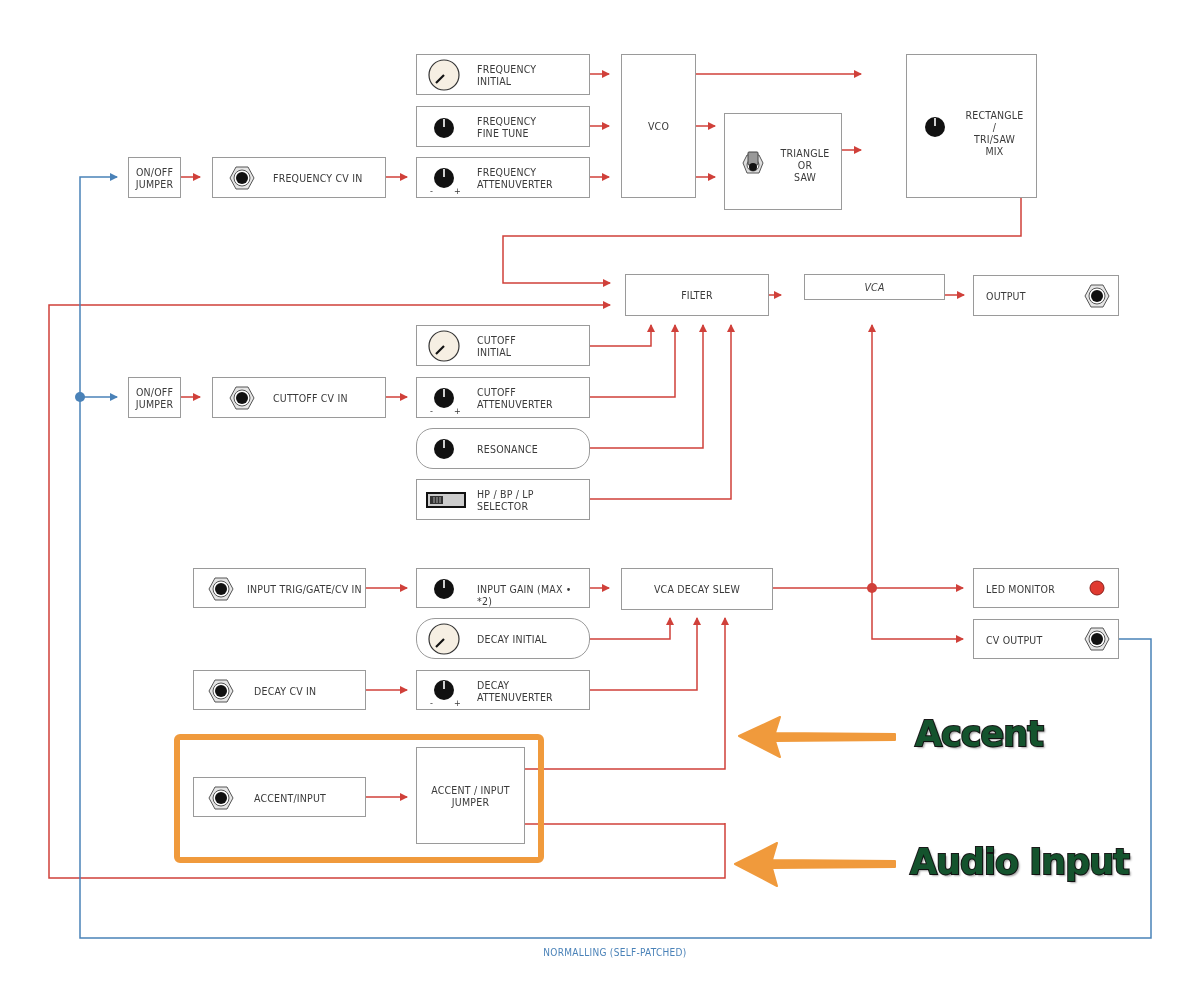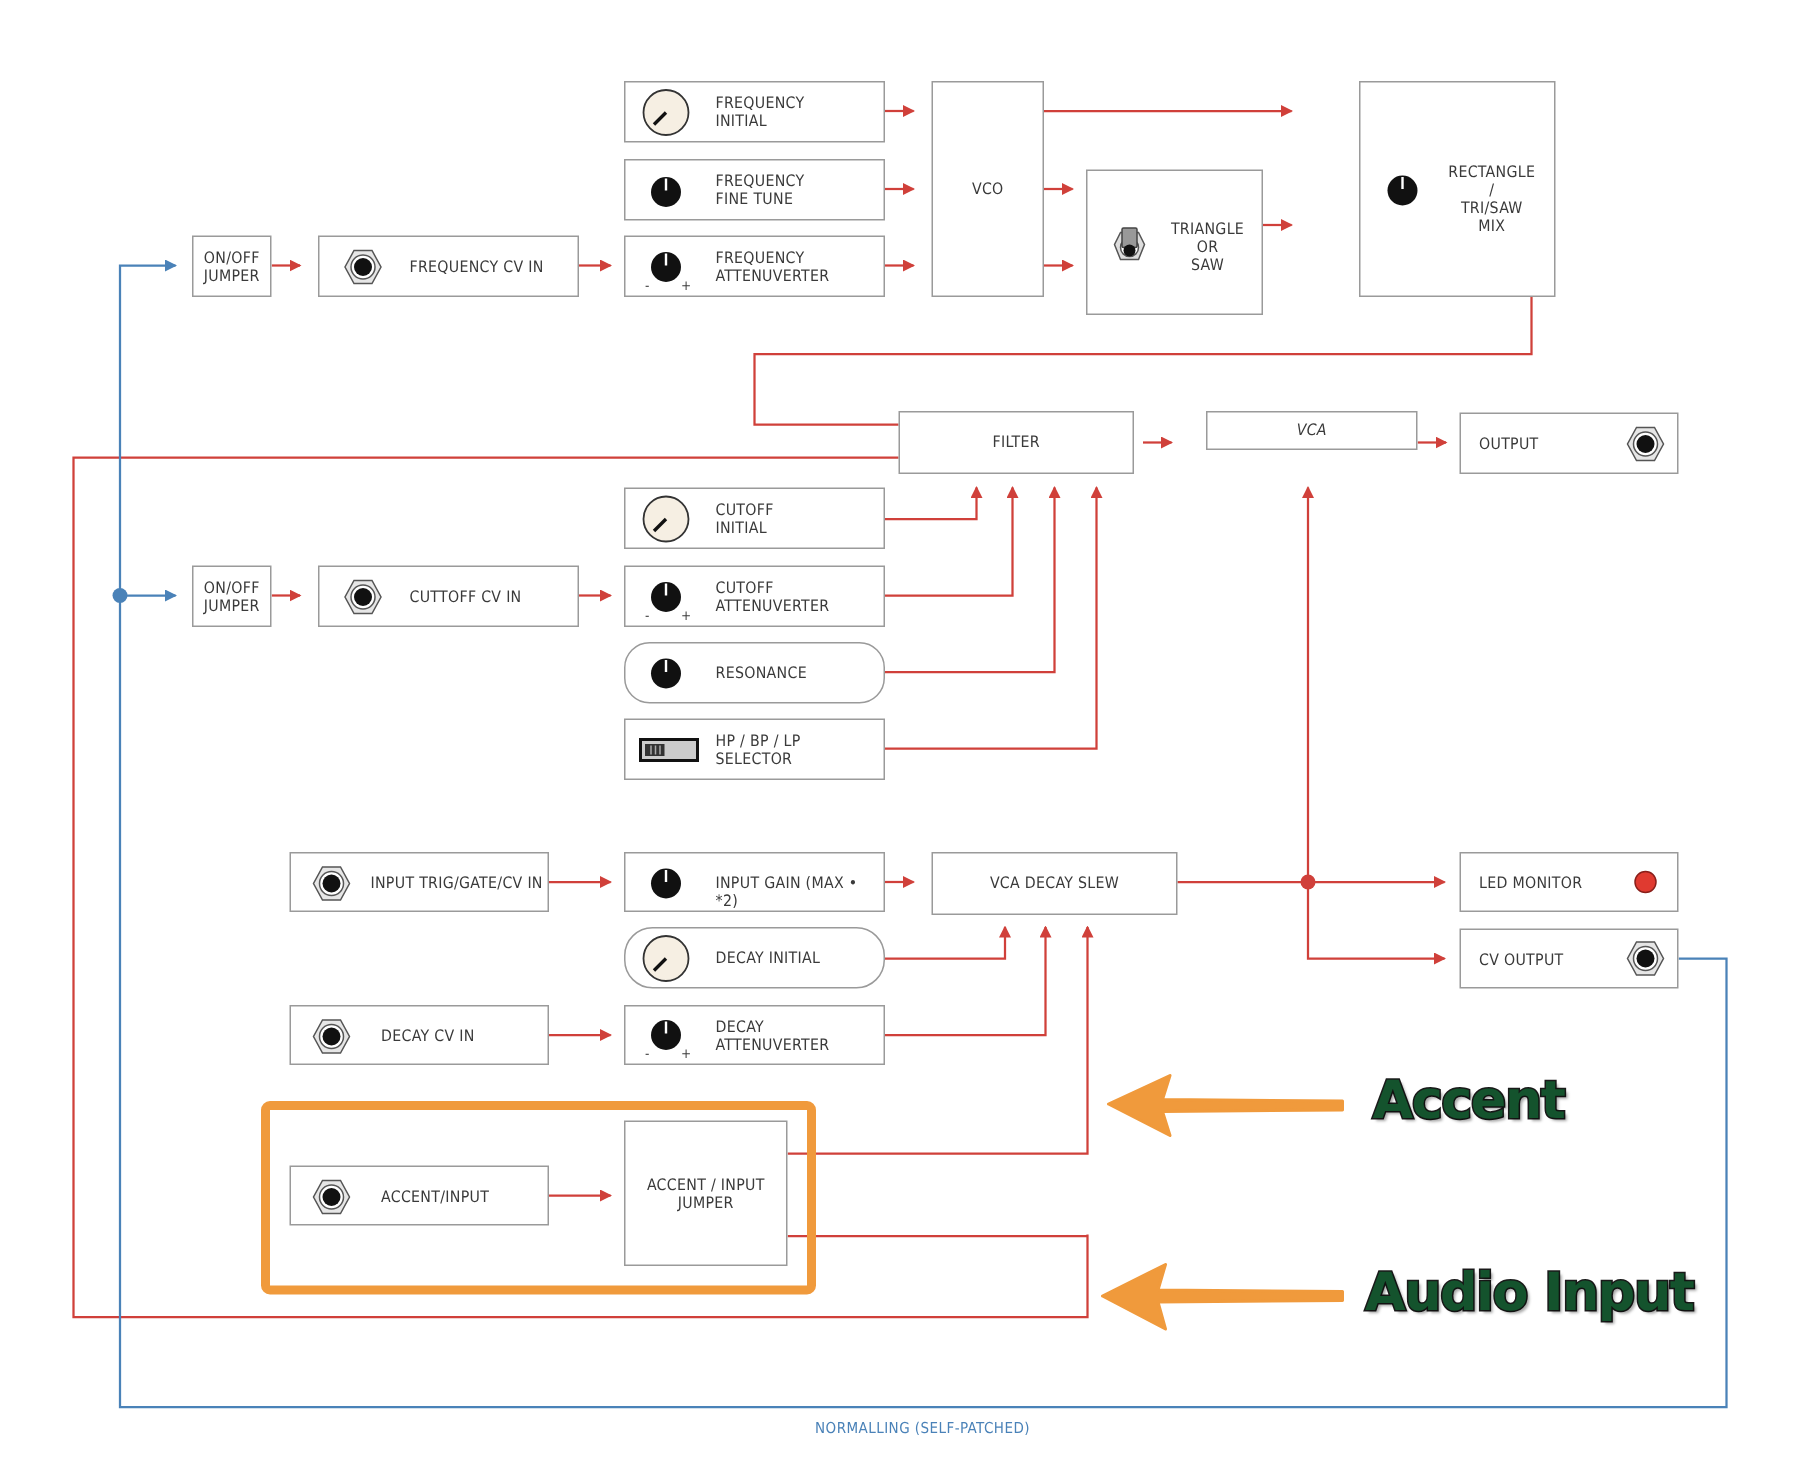--- a/index.html
+++ b/index.html
@@ -131,21 +131,21 @@
   <svg class="icon" style="left:17px;top:61px" width="22" height="22" viewBox="0 0 22 22">
     <circle cx="11" cy="11" r="10" fill="#111"></circle>
     <line x1="11" y1="2" x2="11" y2="10" stroke="#fff" stroke-width="1.6"></line>
   </svg>
   <span class="lbl" style="left:52px;right:6px;top:54px;text-align:center">RECTANGLE
 /
 TRI/SAW
 MIX</span>
 </div>
 
-<div class="box center" style="left:599px;top:274px;width:157px;height:42px;padding-left:24px;">
+<div class="box center" style="left:625px;top:274px;width:144px;height:42px;padding-left:24px;">
   <span class="lbl">FILTER</span>
 </div>
 <div class="box center" style="left:804px;top:274px;width:141px;height:26px;font-style:italic;">
   <span class="lbl">VCA</span>
 </div>
 <div class="box" style="left:973px;top:275px;width:146px;height:41px;">
   <span class="lbl" style="left:12px;top:14px">OUTPUT</span>
   <svg class="icon" style="left:110px;top:8px" width="26" height="24" viewBox="0 0 26 24">
     <polygon points="7,1 19,1 25,12 19,23 7,23 1,12" fill="#e6e6e6" stroke="#555"></polygon>
     <circle cx="13" cy="12" r="8" fill="#fff" stroke="#555"></circle>
@@ -210,21 +210,21 @@
   </svg>
   <span class="lbl" style="left:53px;top:14px">INPUT TRIG/GATE/CV IN</span>
 </div>
 <div class="box" style="left:416px;top:568px;width:174px;height:40px;">
   <svg class="icon" style="left:16px;top:9px" width="22" height="22" viewBox="0 0 22 22">
     <circle cx="11" cy="11" r="10" fill="#111"></circle>
     <line x1="11" y1="2" x2="11" y2="10" stroke="#fff" stroke-width="1.6"></line>
   </svg>
   <span class="lbl" style="left:60px;top:14px">INPUT GAIN (MAX • *2)</span>
 </div>
-<div class="box center" style="left:621px;top:568px;width:164px;height:42px;padding-left:44px;">
+<div class="box center" style="left:621px;top:568px;width:152px;height:42px;padding-left:44px;">
   <span class="lbl">VCA DECAY SLEW</span>
 </div>
 <div class="box" style="left:416px;top:618px;width:174px;height:41px;border-radius:19px;">
   <svg class="icon" style="left:10px;top:3px" width="34" height="34" viewBox="0 0 34 34">
     <circle cx="17" cy="17" r="15" fill="#f6efe3" stroke="#333" stroke-width="1.2"></circle>
     <line x1="17" y1="17" x2="9" y2="25" stroke="#111" stroke-width="2.2"></line>
   </svg>
   <span class="lbl" style="left:60px;top:14px">DECAY INITIAL</span>
 </div>
 <div class="box" style="left:193px;top:670px;width:173px;height:40px;">

